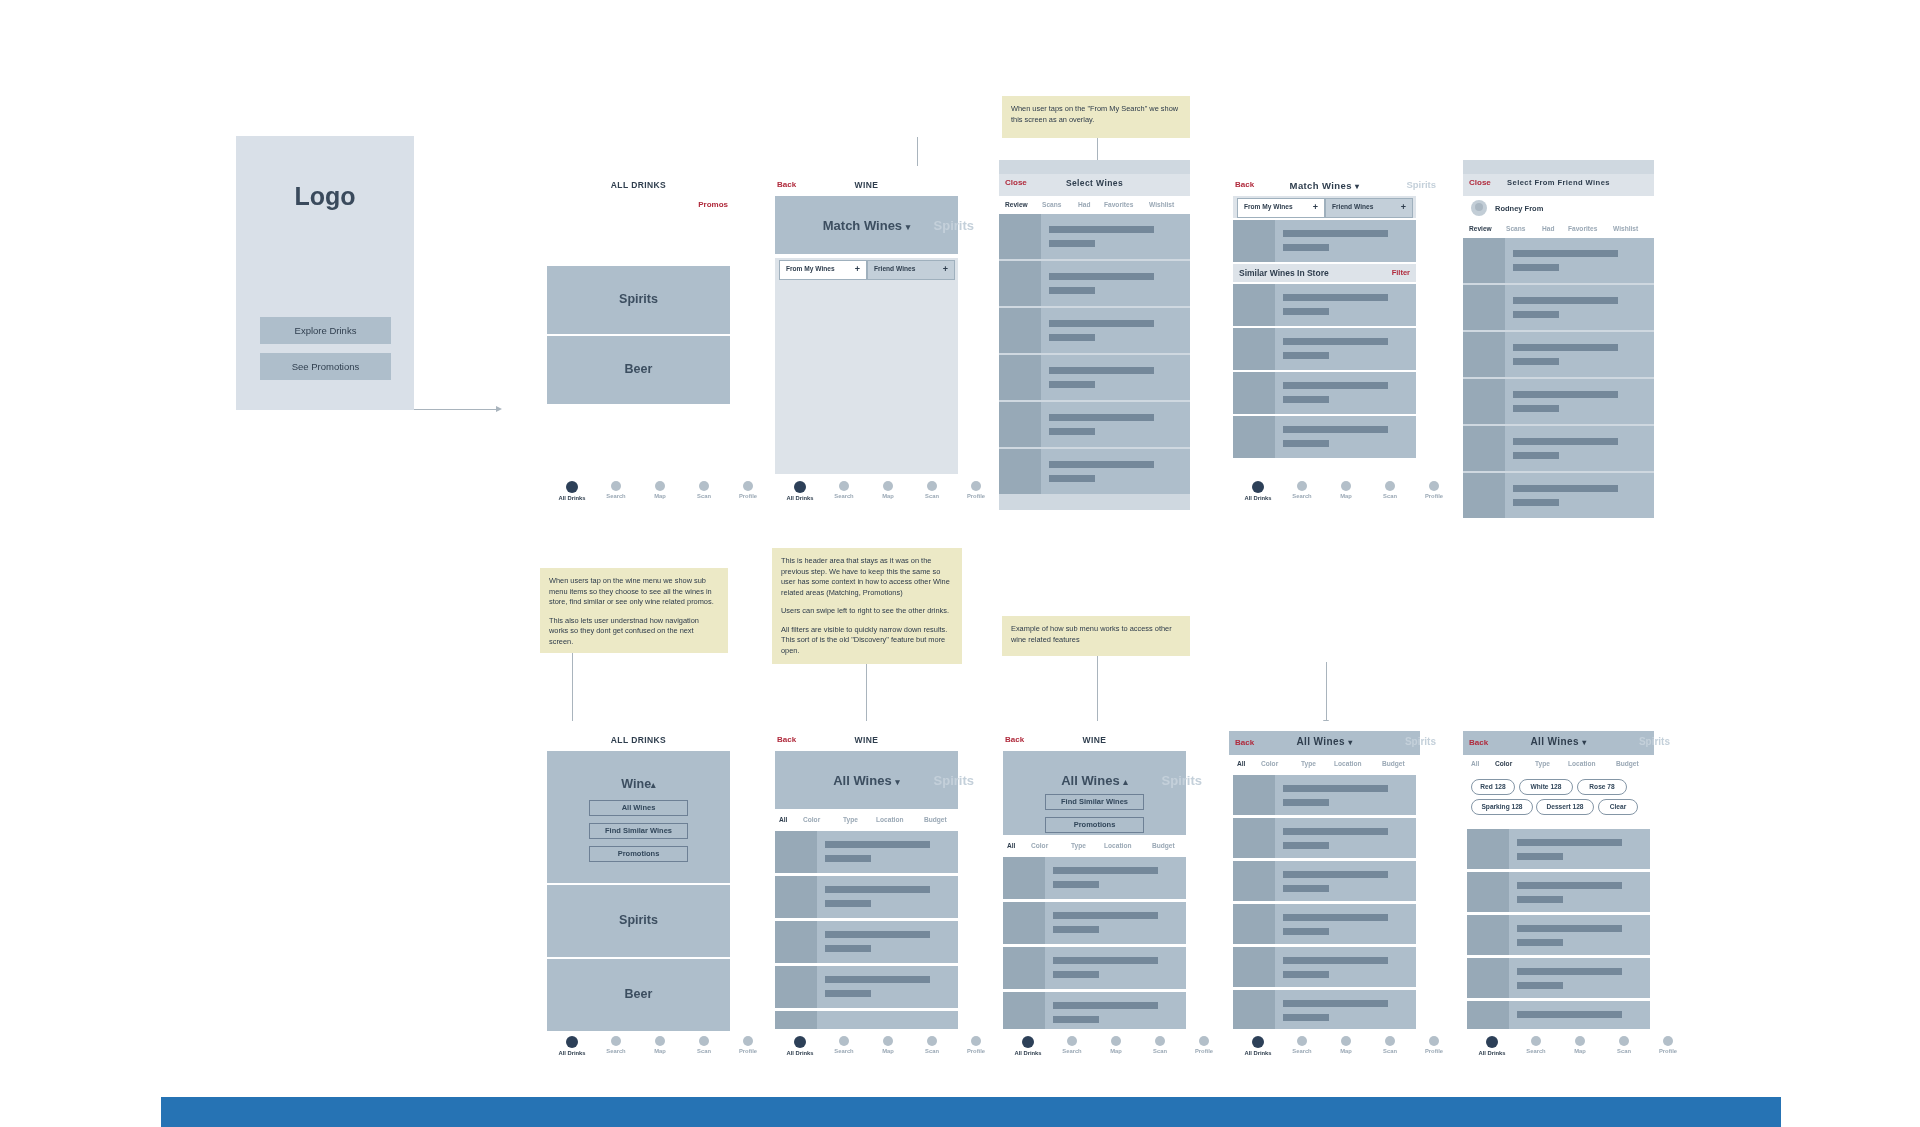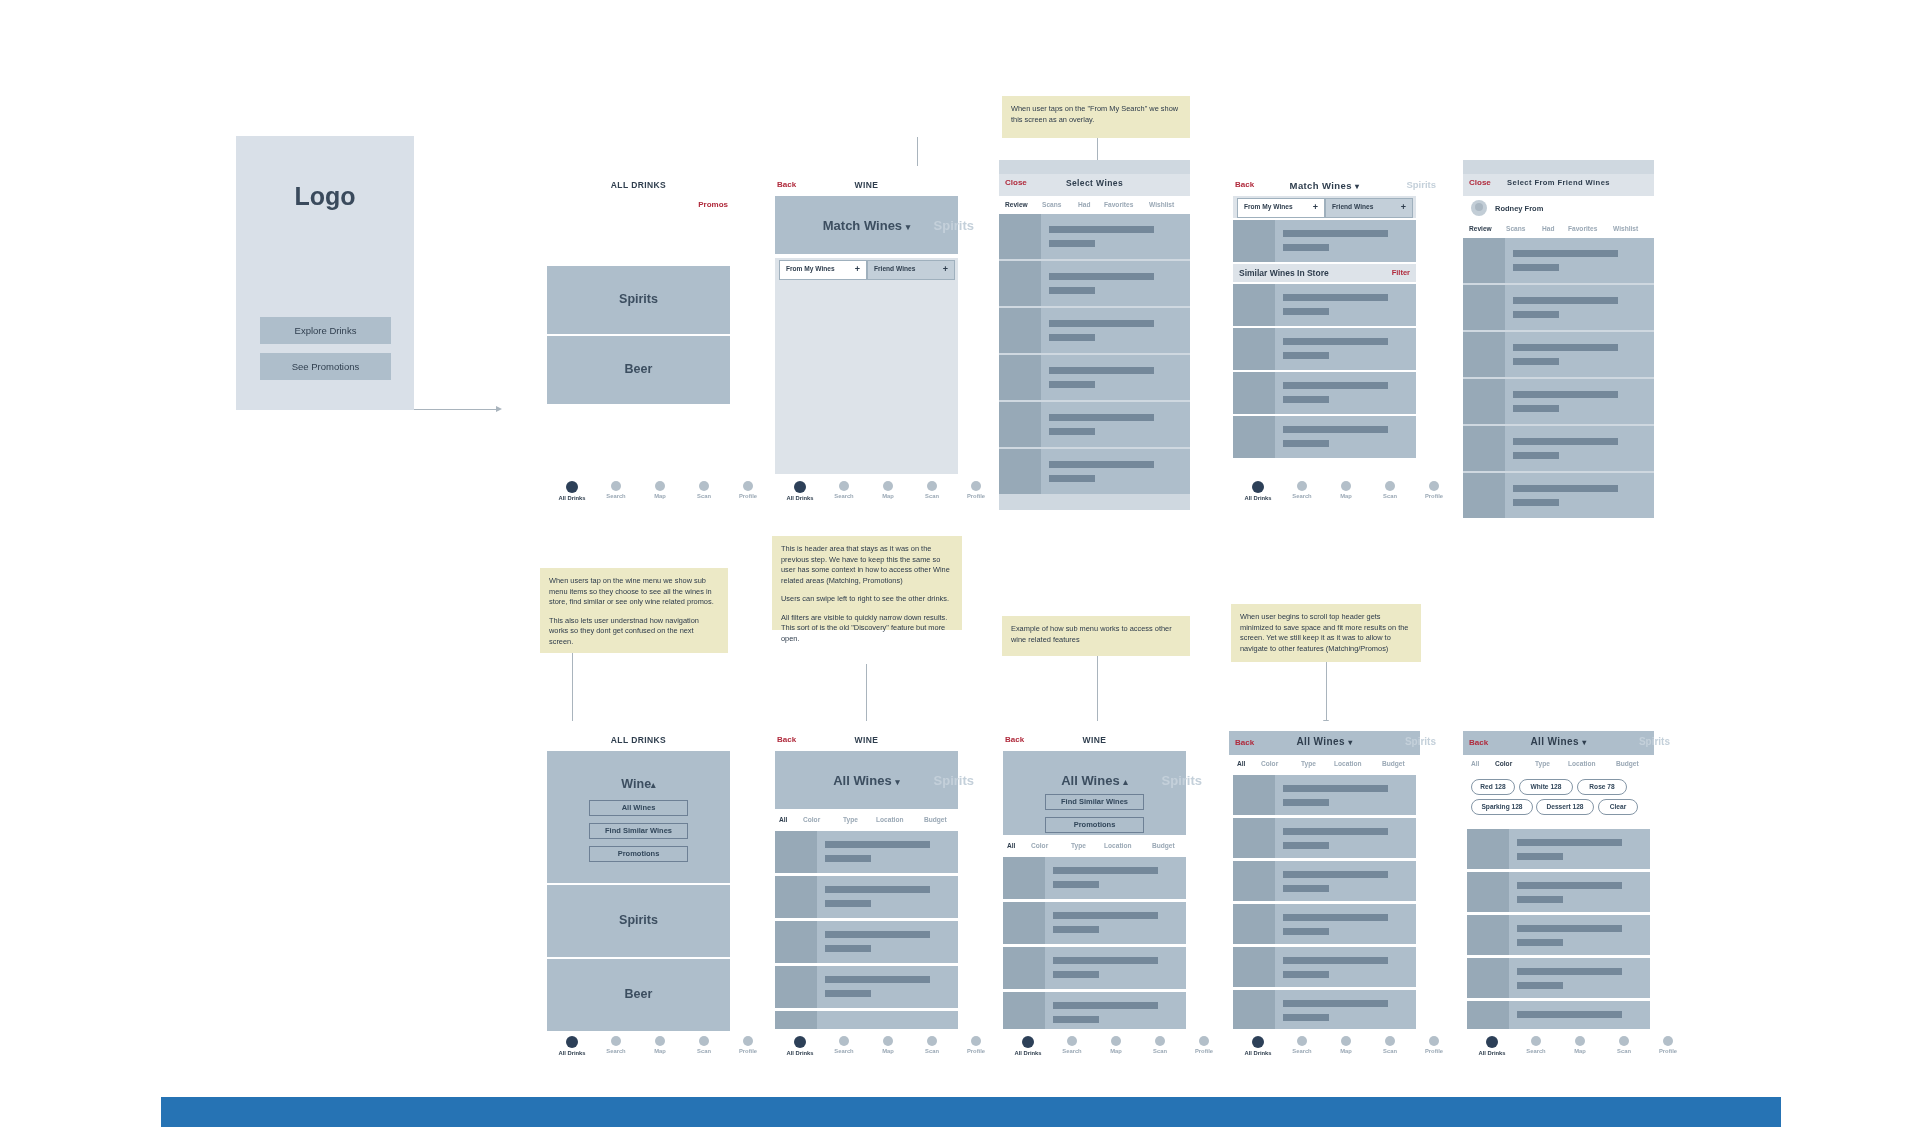--- a/index.html
+++ b/index.html
@@ -365,37 +365,34 @@
     </div>
   </div>
 
   <div class="note" style="left:540px;top:568px;width:188px;height:85px;">
     <p>When users tap on the wine menu we show sub menu items so they choose to see all the wines in store, find similar or see only wine related promos.</p>
     <p>This also lets user understnad how navigation works so they dont get confused on the next screen.</p>
   </div>
   <div class="conn-v" style="left:572px;top:653px;height:104px;"></div>
   <div class="arrow-d" style="left:569px;top:753px;"></div>
 
-  <div class="note" style="left:772px;top:536px;width:190px;height:94px;">
+  <div class="note" style="left:772px;top:548px;width:190px;height:116px;">
     <p>This is header area that stays as it was on the previous step. We have to keep this the same so user has some context in how to access other Wine related areas (Matching, Promotions)</p>
     <p>Users can swipe left to right to see the other drinks.</p>
     <p>All filters are visible to quickly narrow down results. This sort of is the old "Discovery" feature but more open.</p>
   </div>
   <div class="conn-v" style="left:866px;top:664px;height:116px;"></div>
   <div class="arrow-d" style="left:863px;top:776px;"></div>
 
   <div class="note" style="left:1002px;top:616px;width:188px;height:40px;">
     <p>Example of how sub menu works to access other wine related features</p>
   </div>
   <div class="conn-v" style="left:1097px;top:656px;height:124px;"></div>
   <div class="arrow-d" style="left:1094px;top:776px;"></div>
 
-  <div class="note" style="left:1231px;top:604px;width:190px;height:58px;">
-    <p>When user begins to scroll top header gets minimized to save space and fit more results on the screen. Yet we still keep it as it was to allow to navigate to other features (Matching/Promos)</p>
-  </div>
   <div class="conn-v" style="left:1326px;top:662px;height:62px;"></div>
   <div class="arrow-d" style="left:1323px;top:720px;"></div>
 
   <div class="ph" style="left:543px;top:721px;width:191px;height:344px;">
     <div class="navbar" style="top:10px;">
       <div class="nav-title">ALL DRINKS</div>
       <div class="nav-right">Promos</div>
     </div>
     <div class="menu-cell" style="top:30px;height:132px;">
       <div class="menu-label" style="top:26px;">

